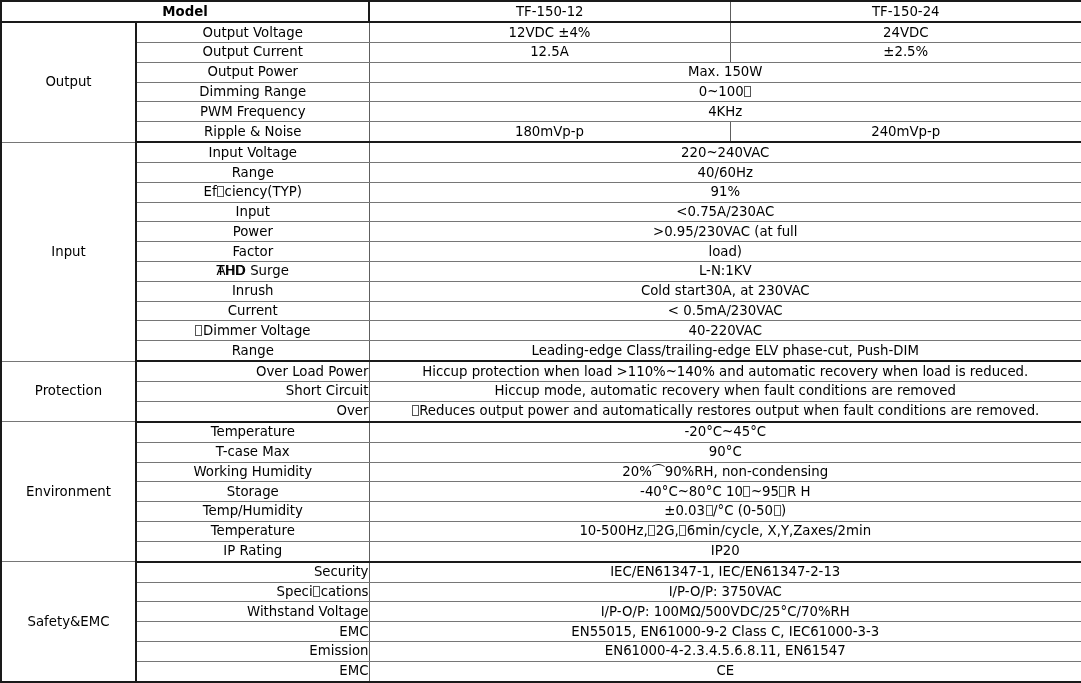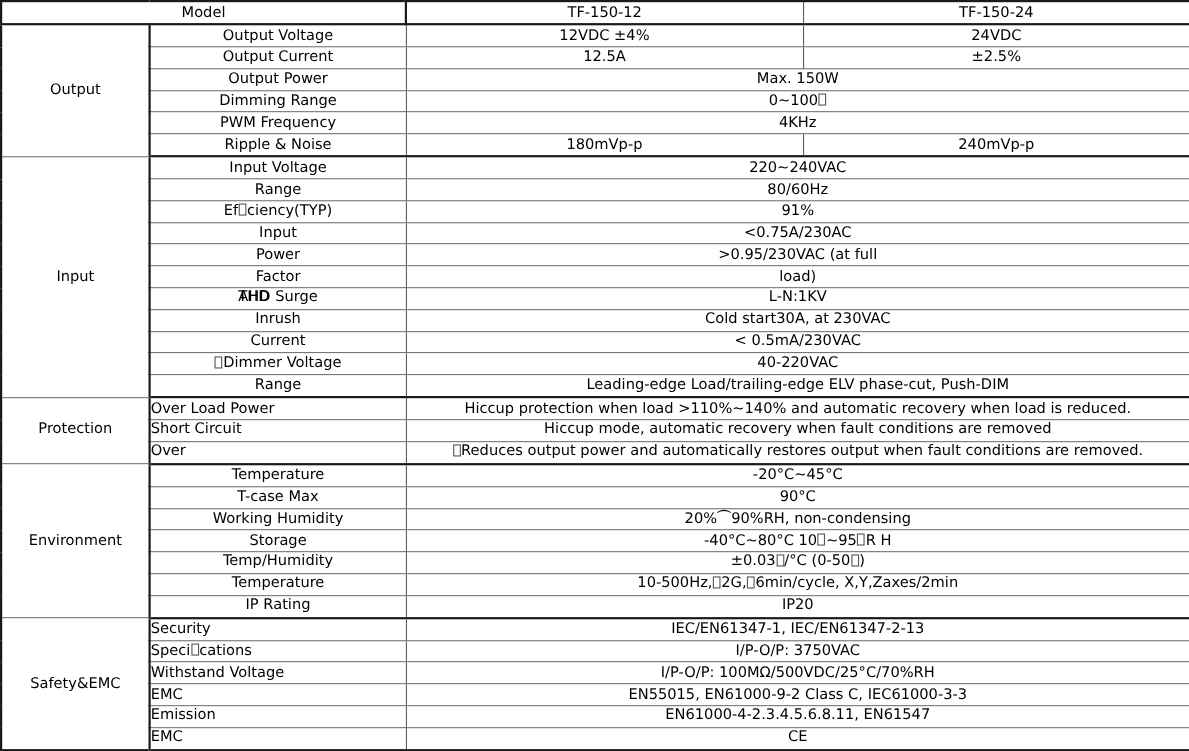--- a/index.html
+++ b/index.html
@@ -54,38 +54,39 @@
     border-right: 2px solid #1a1a1a;
     margin-left: 32px;
   }
   .label-cell {
     text-align: center;
     padding-left: 4px;
     padding-right: 6px;
     border-right: 1.6px solid #5e5e5e;
   }
   .label-cell.lbl-left {
-    text-align: left;
+    text-align: right;
     padding-left: 38px;
   }
   .label-cell.lbl-indent {
     padding-left: 28px;
   }
   .val-cell {
     text-align: center;
     padding-left: 7px;
   }
   .val-cell.val-center {
     text-align: center;
     padding-left: 0;
   }
   .hdr-model {
     text-align: center;
     font-size: 15.5px;
     border-right: 2px solid #1a1a1a;
+    font-weight: bold;
   }
   .hdr-val {
     text-align: center;
     font-size: 15.5px;
   }
 
   
   .sec-small td,
   td.small-txt { font-size: 12.6px; }
   .sec-small .group-cell { font-size: 15px; }
@@ -157,21 +158,21 @@
         <td class="val-cell vr-mid">180mVp-p</td>
         <td class="val-cell val-center">240mVp-p</td>
       </tr>
       <tr class="row-sep">
         <td class="group-cell" rowspan="11">Input</td>
         <td class="label-cell">Input Voltage</td>
         <td class="val-cell" colspan="2">220~240VAC</td>
       </tr>
       <tr class="row-sep">
         <td class="label-cell">Range</td>
-        <td class="val-cell" colspan="2">80/60Hz</td>
+        <td class="val-cell" colspan="2">40/60Hz</td>
       </tr>
       <tr class="row-sep">
         <td class="label-cell">Ef<span class="tofu"></span>ciency(TYP)</td>
         <td class="val-cell" colspan="2">91%</td>
       </tr>
       <tr class="row-sep">
         <td class="label-cell">Input</td>
         <td class="val-cell" colspan="2">&lt;0.75A/230AC</td>
       </tr>
       <tr class="row-sep">
@@ -193,21 +194,21 @@
       <tr class="row-sep">
         <td class="label-cell">Current</td>
         <td class="val-cell" colspan="2">&lt; 0.5mA/230VAC</td>
       </tr>
       <tr class="row-sep">
         <td class="label-cell"><span class="tofu"></span>Dimmer Voltage</td>
         <td class="val-cell" colspan="2">40-220VAC</td>
       </tr>
       <tr class="row-last-in-sec">
         <td class="label-cell">Range</td>
-        <td class="val-cell" colspan="2">Leading-edge Load/trailing-edge ELV phase-cut, Push-DIM</td>
+        <td class="val-cell" colspan="2">Leading-edge Class/trailing-edge ELV phase-cut, Push-DIM</td>
       </tr>
       <tr class="row-sep sec-small">
         <td class="group-cell" rowspan="3">Protection</td>
         <td class="label-cell lbl-left">Over Load Power</td>
         <td class="val-cell" colspan="2">Hiccup protection when load &gt;110%~140% and automatic recovery when load is reduced.</td>
       </tr>
       <tr class="row-sep sec-small">
         <td class="label-cell lbl-left">Short Circuit</td>
         <td class="val-cell" colspan="2">Hiccup mode, automatic recovery when fault conditions are removed</td>
       </tr>

